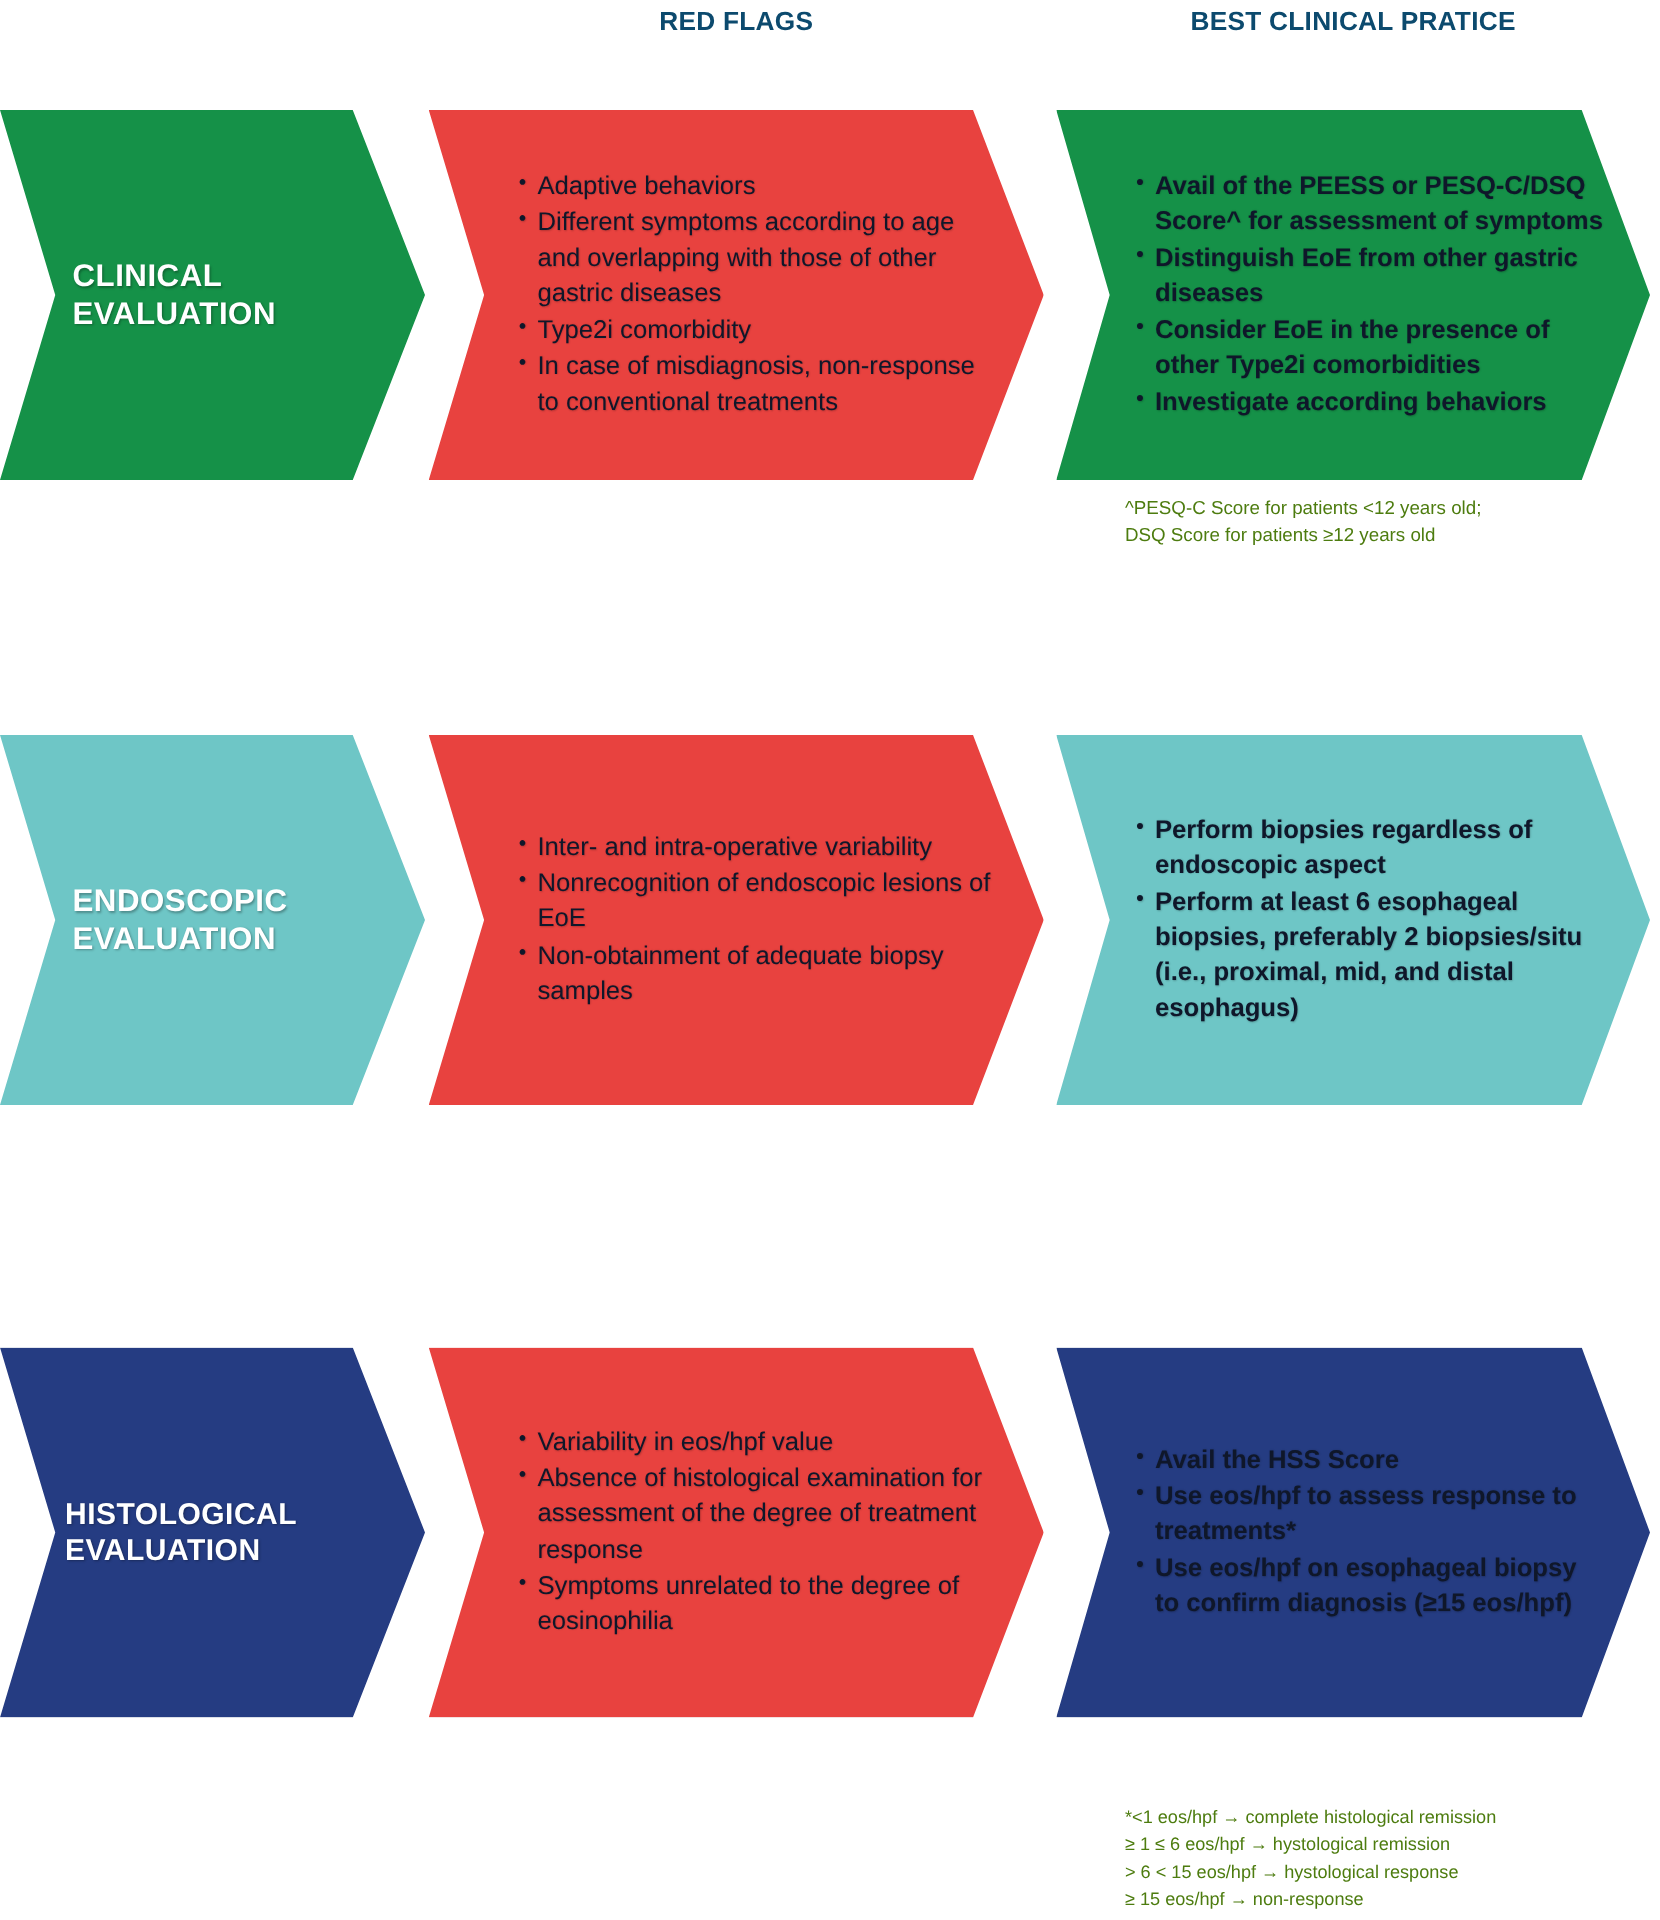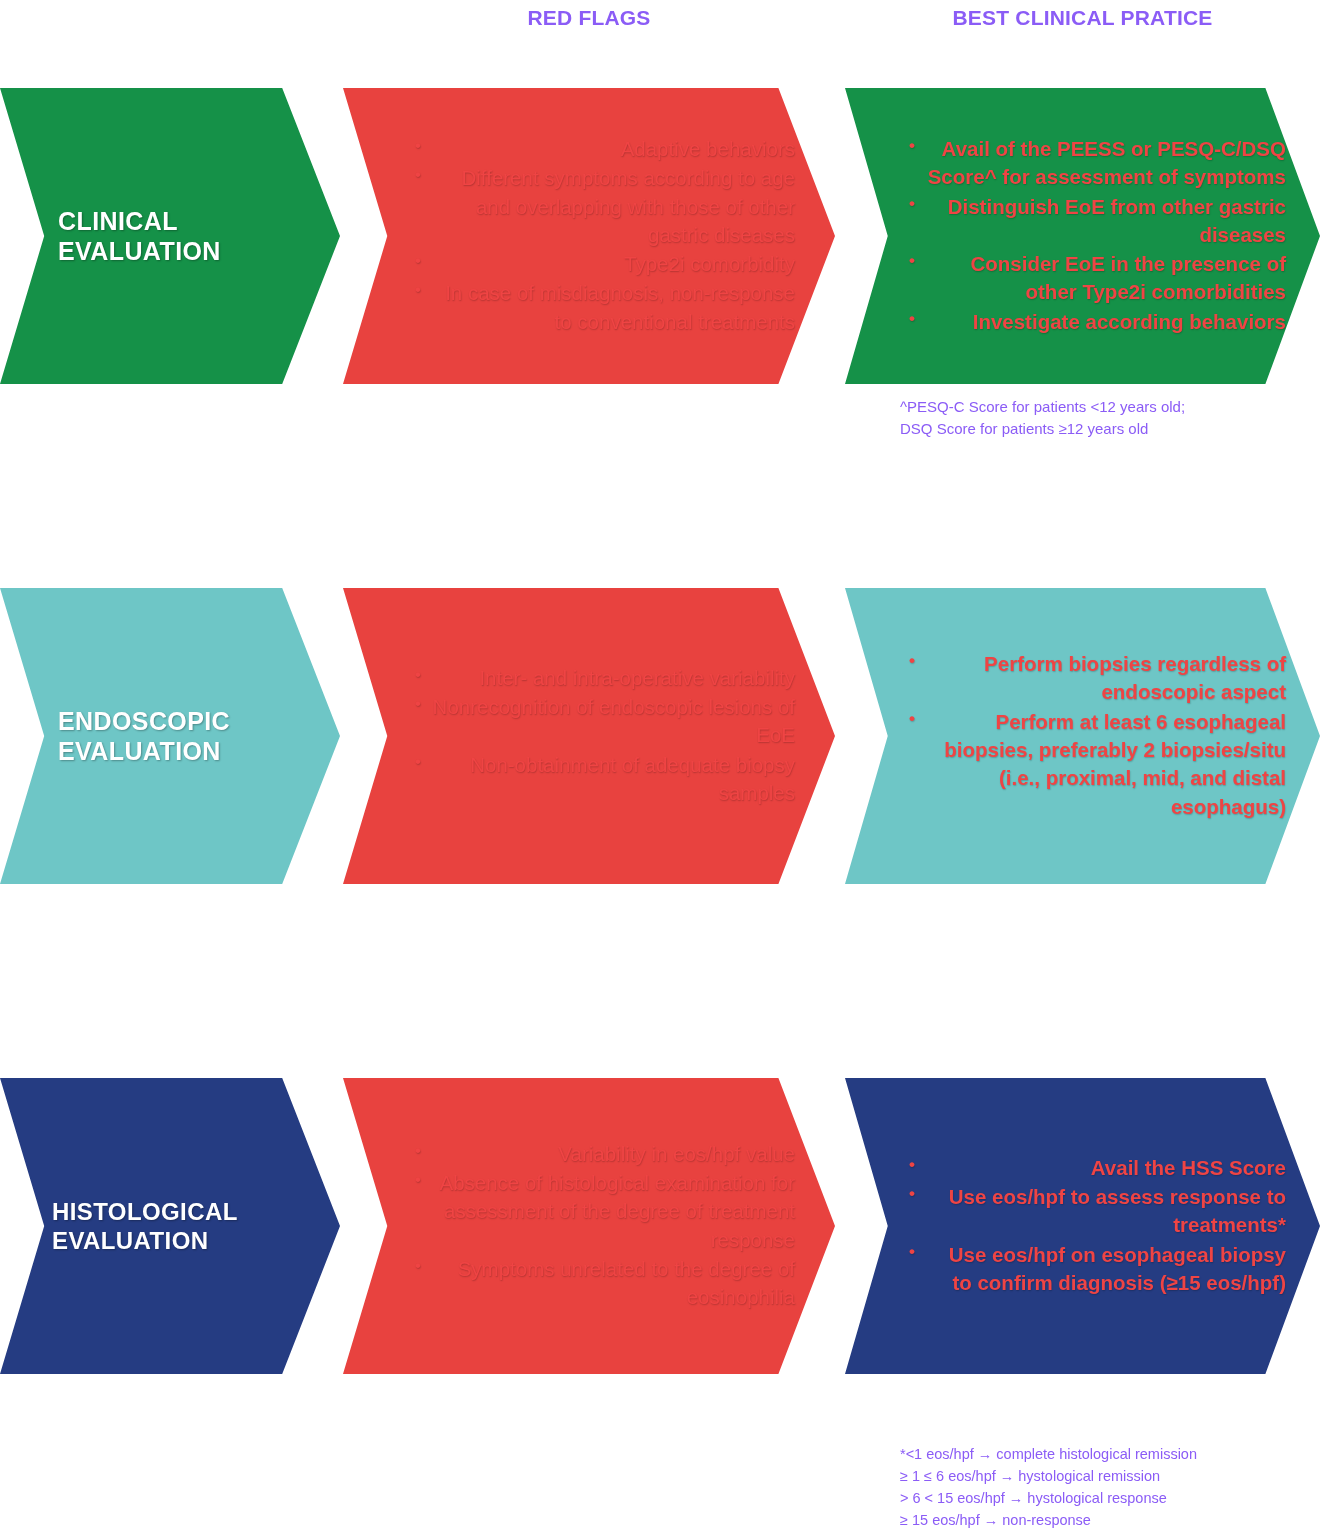--- a/index.html
+++ b/index.html
@@ -24,21 +24,21 @@
     top: 0;
     width: 1328px;
     height: 50px;
   }
   .col-header {
     position: absolute;
     top: 6px;
     font-size: 21px;
     font-weight: bold;
     letter-spacing: 0.2px;
-    color: #8b5cf6;
+    color: #0c4a6e;
     text-align: center;
     white-space: nowrap;
   }
   .col-header.red-flags { left: 343px; width: 492px; }
   .col-header.best-practice { left: 845px; width: 475px; }
 
   
   .row { position: absolute; left: 0; width: 1328px; }
   #row-clinical     { top: 88px;  height: 296px; }
   #row-endoscopic   { top: 588px; height: 296px; }
@@ -95,22 +95,21 @@
     color: #ffffff;
     text-shadow: 1px 1px 2px rgba(0, 0, 0, 0.30);
   }
   .stage-label .l2 { display: block; }
 
   
   ul.bullets {
     margin: 0;
     padding: 0 40px 0 72px;
     list-style: none;
-    color: #ef4444;
-    text-align: right;
+    color: #0f172a;
   }
   ul.bullets li {
     position: relative;
     font-size: 20.5px;
     line-height: 1.38;
     padding-left: 15px;
     margin-bottom: 1px;
     text-shadow: 0.5px 0.5px 1.5px rgba(0, 0, 0, 0.22);
   }
   ul.bullets li::before {
@@ -120,21 +119,21 @@
     top: -1px;
     font-size: 17px;
   }
   .bestpractice ul.bullets { padding-left: 64px; padding-right: 34px; font-weight: bold; }
 
   
   .footnote {
     position: absolute;
     font-size: 15px;
     line-height: 1.46;
-    color: #8b5cf6;
+    color: #4d7c0f;
     white-space: nowrap;
   }
   #footnote-scores { left: 900px; top: 396px; }
   #footnote-eos {
     left: 900px;
     top: 1443px;
     font-size: 14.5px;
     line-height: 1.52;
   }
   .footnote div { white-space: nowrap; }

